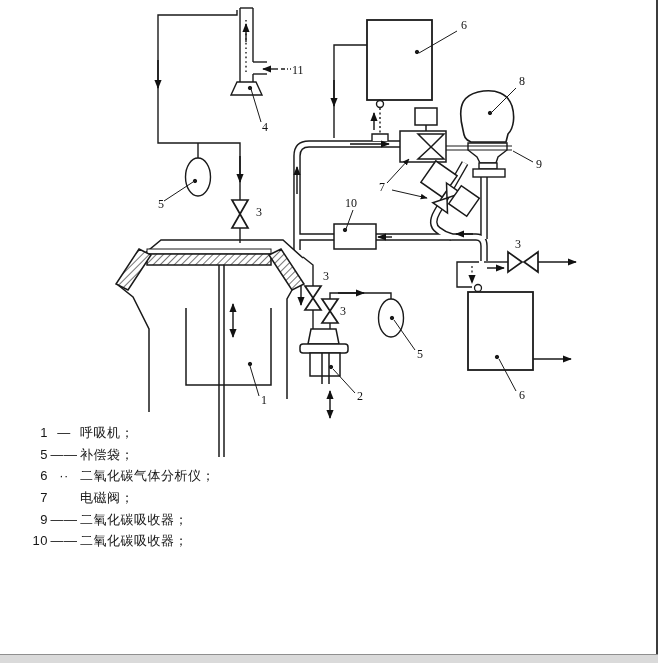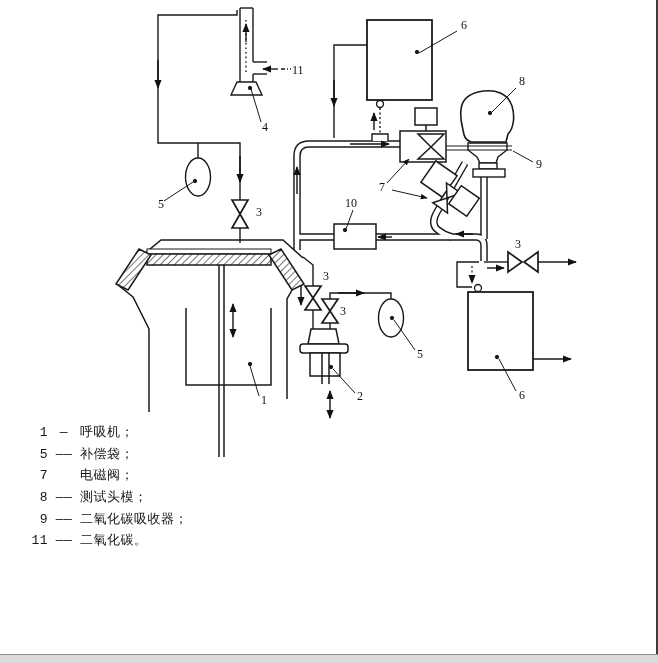--- a/index.html
+++ b/index.html
@@ -1,21 +1,21 @@
 <!DOCTYPE html>
 <html><head>
 <meta charset="utf-8">
 <style>
   html,body{margin:0;padding:0;background:#f2f2f2;}
   .page{position:relative;width:658px;height:663px;background:#ffffff;overflow:hidden;
         font-family:"DejaVu Sans","Liberation Sans",sans-serif;}
   .page svg{position:absolute;left:0;top:0;}
   .page svg text{font-family:"Liberation Serif","DejaVu Serif",serif;font-size:12px;fill:#111;}
   .legend{position:absolute;left:30px;top:422px;font-size:13px;color:#161616;
-          font-family:Liberation Mono, monospace;letter-spacing:.5px;}
+          font-family:Liberation Sans, sans-serif;letter-spacing:.5px;}
   .lrow{height:21.7px;line-height:21.7px;white-space:nowrap;}
   .lnum{display:inline-block;width:18px;text-align:right;}
   .ldash{display:inline-block;width:32px;text-align:center;}
   .edge-right{position:absolute;right:0;top:0;width:2px;height:655px;background:#3c3c3c;}
   .bottom-strip{position:absolute;left:0;top:654px;width:658px;height:9px;
                 background:#dadada;border-top:1px solid #8f8f8f;}
 </style>
 </head>
 <body>
 
@@ -222,22 +222,22 @@
     <text x="519" y="85">8</text>
     <text x="536" y="168">9</text>
     <text x="345" y="207">10</text>
     <text x="292" y="74">11</text>
   </g>
 </svg>
 
 <div class="legend">
   <div class="lrow"><span class="lnum">1</span><span class="ldash">—</span><span class="lname">呼吸机；</span></div>
   <div class="lrow"><span class="lnum">5</span><span class="ldash">——</span><span class="lname">补偿袋；</span></div>
+  <div class="lrow"><span class="lnum">6</span><span class="ldash">··</span><span class="lname">二氧化碳气体分析仪；</span></div>
   <div class="lrow"><span class="lnum">7</span><span class="ldash"></span><span class="lname">电磁阀；</span></div>
-  <div class="lrow"><span class="lnum">8</span><span class="ldash">——</span><span class="lname">测试头模；</span></div>
   <div class="lrow"><span class="lnum">9</span><span class="ldash">——</span><span class="lname">二氧化碳吸收器；</span></div>
-  <div class="lrow"><span class="lnum">11</span><span class="ldash">——</span><span class="lname">二氧化碳。</span></div>
+  <div class="lrow"><span class="lnum">10</span><span class="ldash">——</span><span class="lname">二氧化碳吸收器；</span></div>
 </div>
 
 <div class="edge-right"></div>
 <div class="bottom-strip"></div>
 
 </div>
 
 </body></html>

